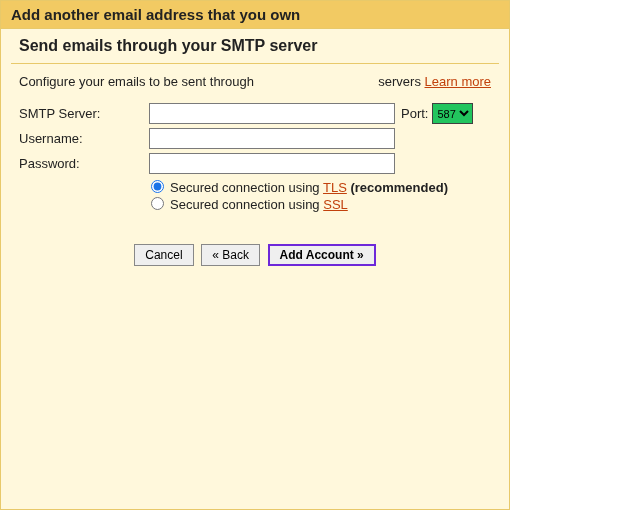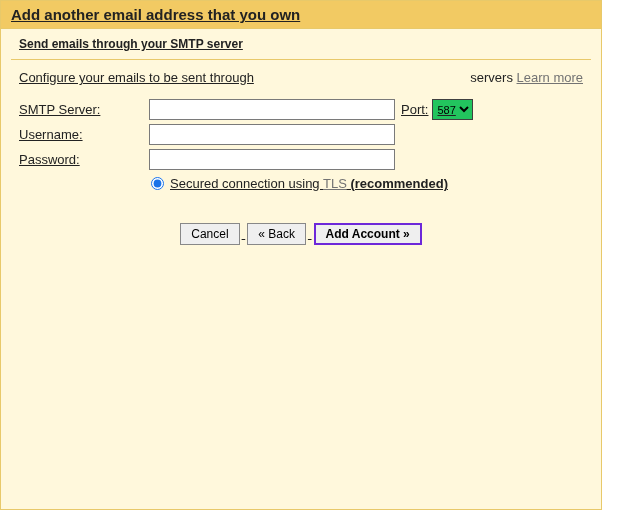--- a/index.html
+++ b/index.html
@@ -9,57 +9,56 @@
       margin: 0;
       padding: 0;
       font-family: Arial, sans-serif;
       font-size: 13px;
       color: #222;
       background: #fff;
       width: 618px;
       height: 510px;
     }
     .dialog {
-      width: 602px;
+      width: 510px;
       height: 510px;
       border: 1px solid #e8c96a;
       background: #fff8dc;
-      text-decoration: underline;
     }
     .title-bar {
       background: #f2ca63;
       padding: 5px 10px;
       font-weight: bold;
       font-size: 15px;
       border-bottom: 1px solid #e8c96a;
     }
     .subtitle {
       padding: 8px 18px 4px 18px;
       font-weight: bold;
-      font-size: 12px;
+      font-size: 16px;
     }
     .divider {
       border: none;
       border-top: 1px solid #e8c96a;
       margin: 4px 10px 0 10px;
     }
     .content {
       padding: 10px 18px 18px 18px;
     }
     .config-line {
       margin-bottom: 14px;
     }
     .config-line .prefix {
       display: inline;
     }
     .config-line .suffix {
       float: right;
     }
     a.link {
-      color: #737373;
+      color: #c2410c;
       text-decoration: underline;
       cursor: pointer;
     }
     .form-row {
       display: flex;
       align-items: center;
       margin-bottom: 4px;
     }
     .label-col {
       width: 130px;
@@ -92,21 +91,21 @@
       background: #22c55e;
       font-family: Arial, sans-serif;
       font-size: 11px;
     }
     .radio-group {
       margin-top: 6px;
       margin-left: 132px;
     }
     .radio-line {
       display: flex;
-      align-items: center;
+      align-items: flex-start;
       margin-bottom: 2px;
     }
     .radio-line input[type="radio"] {
       margin: 0 6px 0 0;
       accent-color: #1a73e8;
     }
     .radio-line label {
       cursor: pointer;
     }
     .recommended {
@@ -173,20 +172,26 @@
       </div>
     </div>
 
     <div class="radio-group">
       <div class="radio-line">
         <input type="radio" name="sec" id="sec-tls" checked="" style="">
         <label for="sec-tls">
           <span>Secured connection using </span><a class="link">TLS</a><span class="recommended"> (recommended)</span>
         </label>
       </div>
+      <div class="radio-line">
+        <input type="radio" name="sec" id="sec-ssl" style="">
+        <label for="sec-ssl">
+          <span>Secured connection using </span><a class="link">SSL</a>
+        </label>
+      </div>
     </div>
 
     <div class="button-row">
       <button>Cancel</button>
       <button>« Back</button>
       <button class="primary">Add Account »</button>
     </div>
 
   </div>
 </div>

